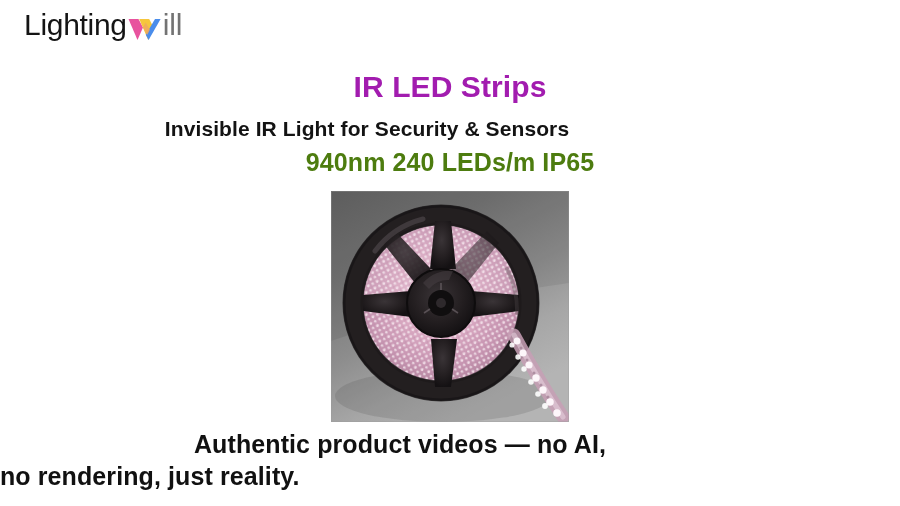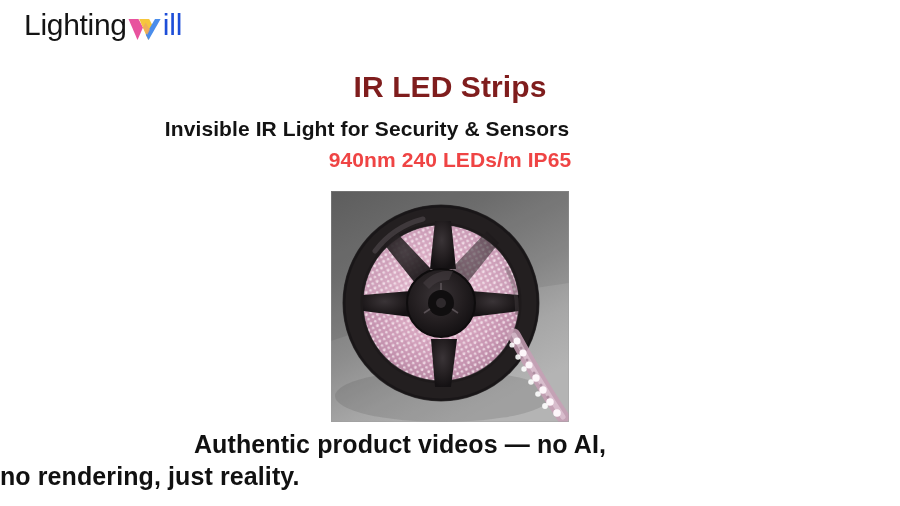--- a/index.html
+++ b/index.html
@@ -36,59 +36,59 @@
   }
   .brand-mark {
     width: 38px;
     height: 30px;
     margin: 0 0px -5px -1px;
     display: inline-block;
   }
   .brand-tail {
     font-size: 30px;
     font-weight: 400;
-    color: #1d4ed8;
+    color: #737373;
     letter-spacing: -0.2px;
     line-height: 34px;
     margin-left: -1px;
   }
 
   
   .headline {
     position: absolute;
     left: 0;
     top: 70px;
     width: 900px;
     text-align: center;
     font-size: 30px;
     font-weight: 700;
     letter-spacing: 0.1px;
-    color: #7f1d1d;
+    color: #a21caf;
   }
   .subline-1 {
     position: absolute;
     left: 0;
     top: 117px;
     width: 734px;
     text-align: center;
     font-size: 21px;
     font-weight: 700;
     letter-spacing: 0.1px;
     color: #131313;
   }
   .subline-2 {
     position: absolute;
     left: 0;
     top: 148px;
     width: 900px;
     text-align: center;
-    font-size: 21px;
-    font-weight: 700;
-    letter-spacing: 0.1px;
-    color: #ef4444;
+    font-size: 25px;
+    font-weight: 700;
+    letter-spacing: 0.1px;
+    color: #4d7c0f;
   }
 
   
   .product-photo {
     position: absolute;
     left: 331px;
     top: 191px;
     width: 238px;
     height: 231px;
     overflow: hidden;

